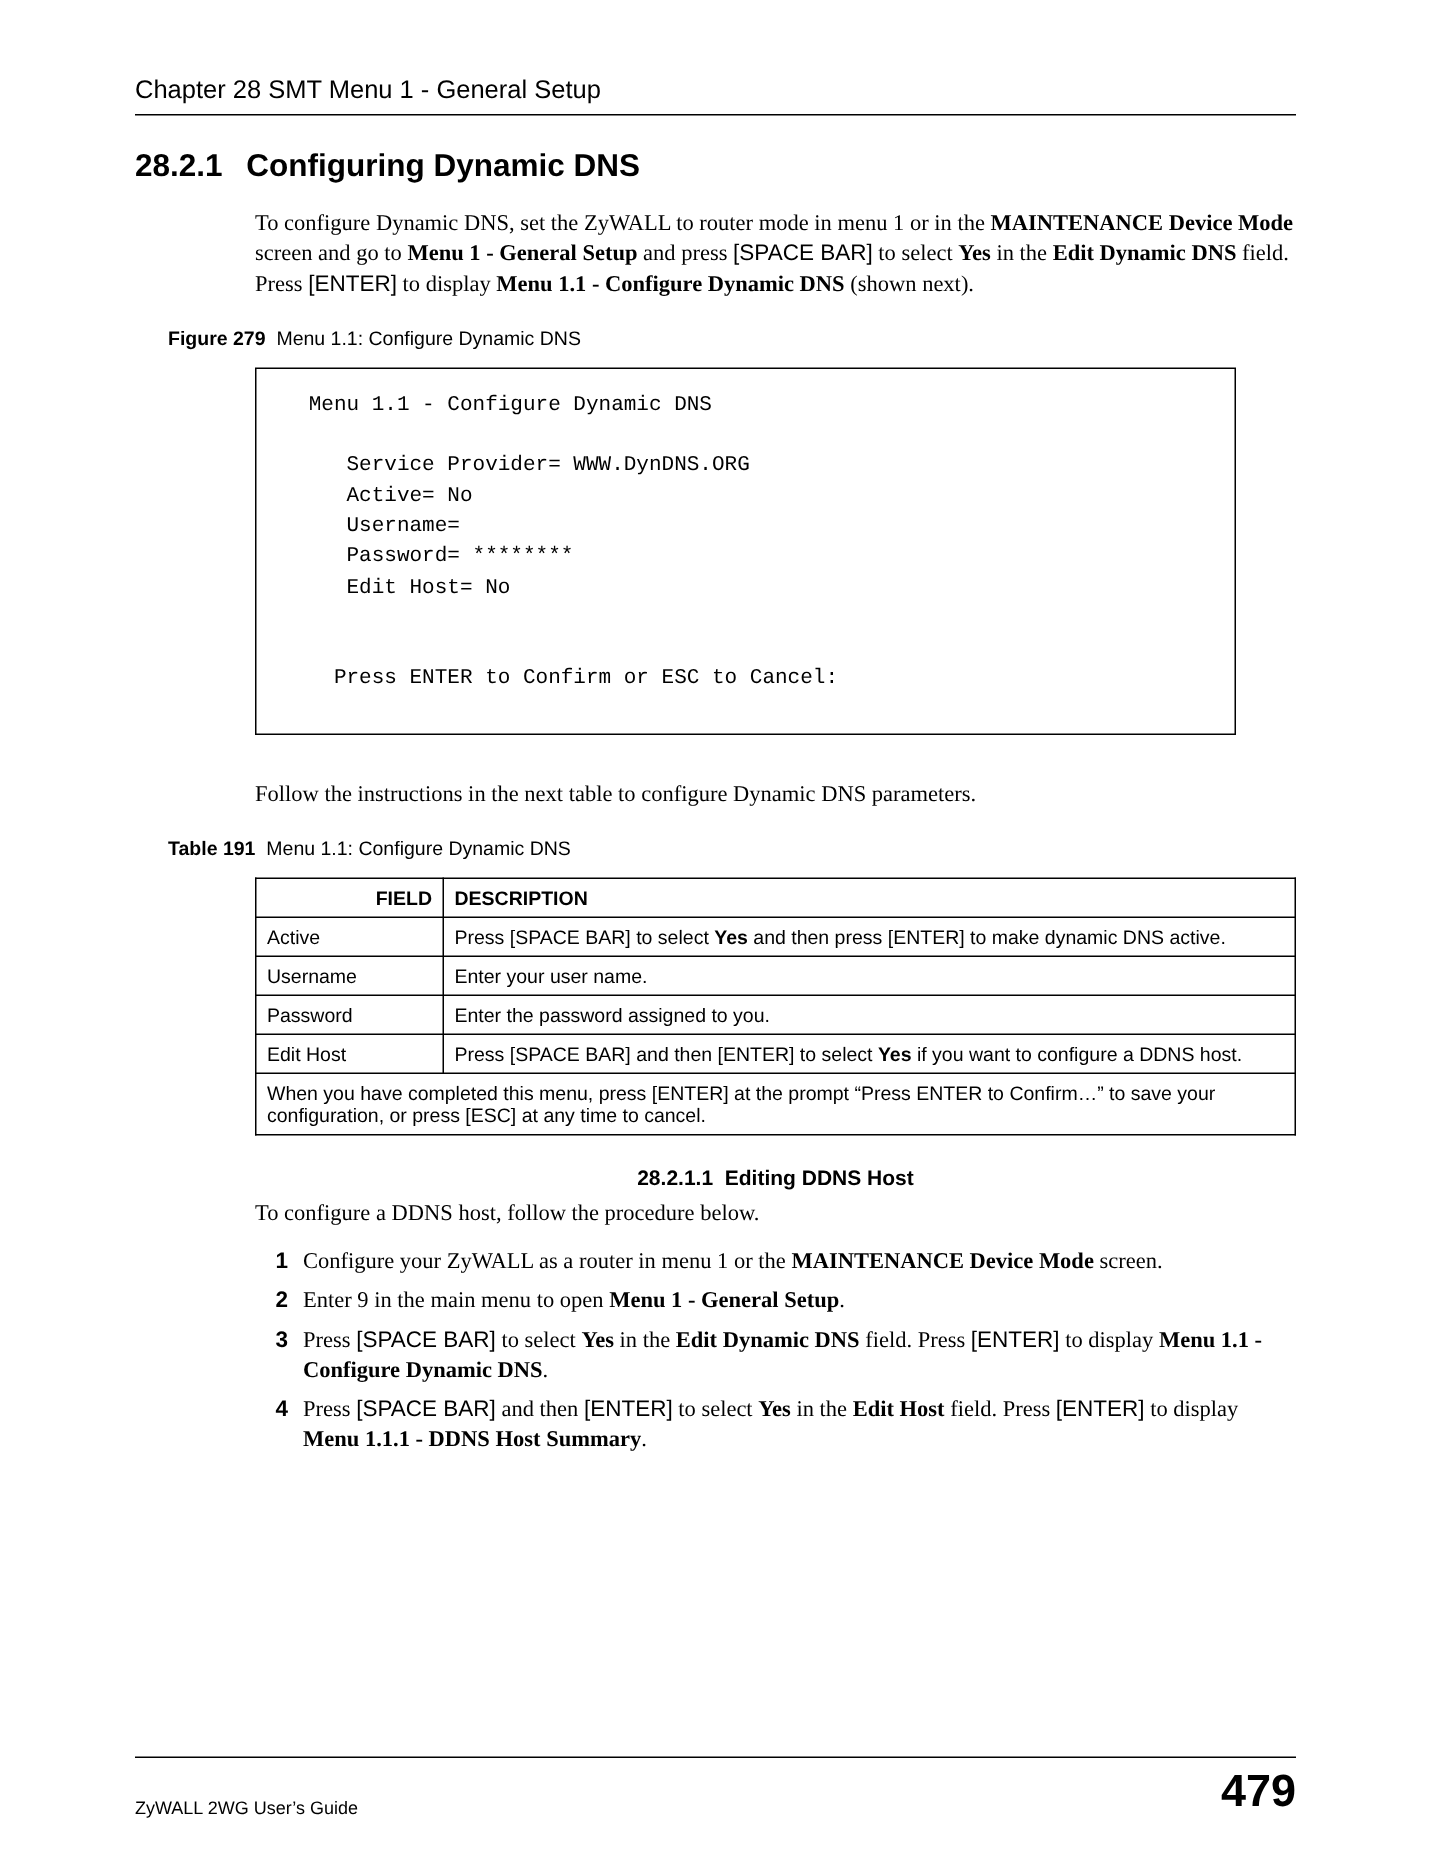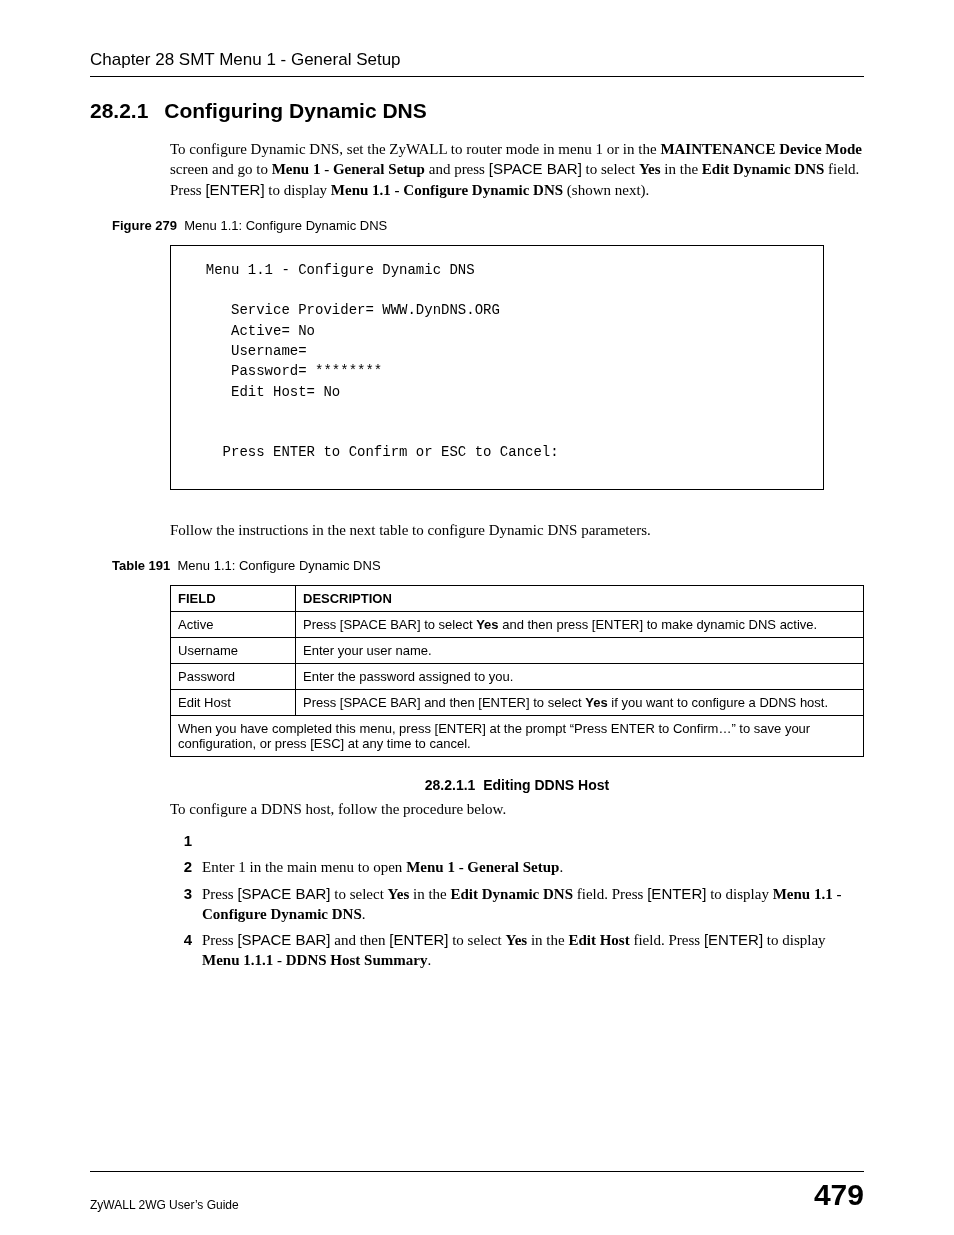--- a/index.html
+++ b/index.html
@@ -155,21 +155,21 @@
   <p>Follow the instructions in the next table to configure Dynamic DNS parameters.</p>
 </div>
 
 <div class="table-caption indent">
   <b>Table 191</b>&nbsp;&nbsp;<span>Menu 1.1: Configure Dynamic DNS</span>
 </div>
 
 <table class="field-table">
   <thead>
     <tr>
-      <th style="width:110px;">FIELD</th>
+      <th style="width:110px;text-align:right;">FIELD</th>
       <th>DESCRIPTION</th>
     </tr>
   </thead>
   <tbody id="table-body">
       <tr>
         <td>Active</td>
         <td><span>Press [SPACE BAR] to select </span><b>Yes</b><span> and then press [ENTER] to make dynamic DNS active.</span></td>
       </tr>
       <tr>
         <td>Username</td>
@@ -195,25 +195,28 @@
   <span>28.2.1.1</span>&nbsp;&nbsp;<span>Editing DDNS Host</span>
 </h3>
 
 <div class="indent">
   <p>To configure a DDNS host, follow the procedure below.</p>
 </div>
 
 <ol class="steps">
   <li>
     <span class="marker">1</span>
+    <span>
+      <span>Configure your ZyWALL as a router in menu 1 or the </span><b>MAINTENANCE Device Mode</b><span> screen.</span>
+    </span>
   </li>
   <li>
     <span class="marker">2</span>
     <span>
-      <span>Enter 1 in the main menu to open </span><b>Menu 1 - General Setup</b><span>.</span>
+      <span>Enter 9 in the main menu to open </span><b>Menu 1 - General Setup</b><span>.</span>
     </span>
   </li>
   <li>
     <span class="marker">3</span>
     <span>
       <span>Press </span><span class="sans">[SPACE BAR]</span><span> to select </span><b>Yes</b><span> in the </span><b>Edit Dynamic DNS</b><span> field. Press </span><span class="sans">[ENTER]</span><span> to display </span><b>Menu 1.1 - Configure Dynamic DNS</b><span>.</span>
     </span>
   </li>
   <li>
     <span class="marker">4</span>

